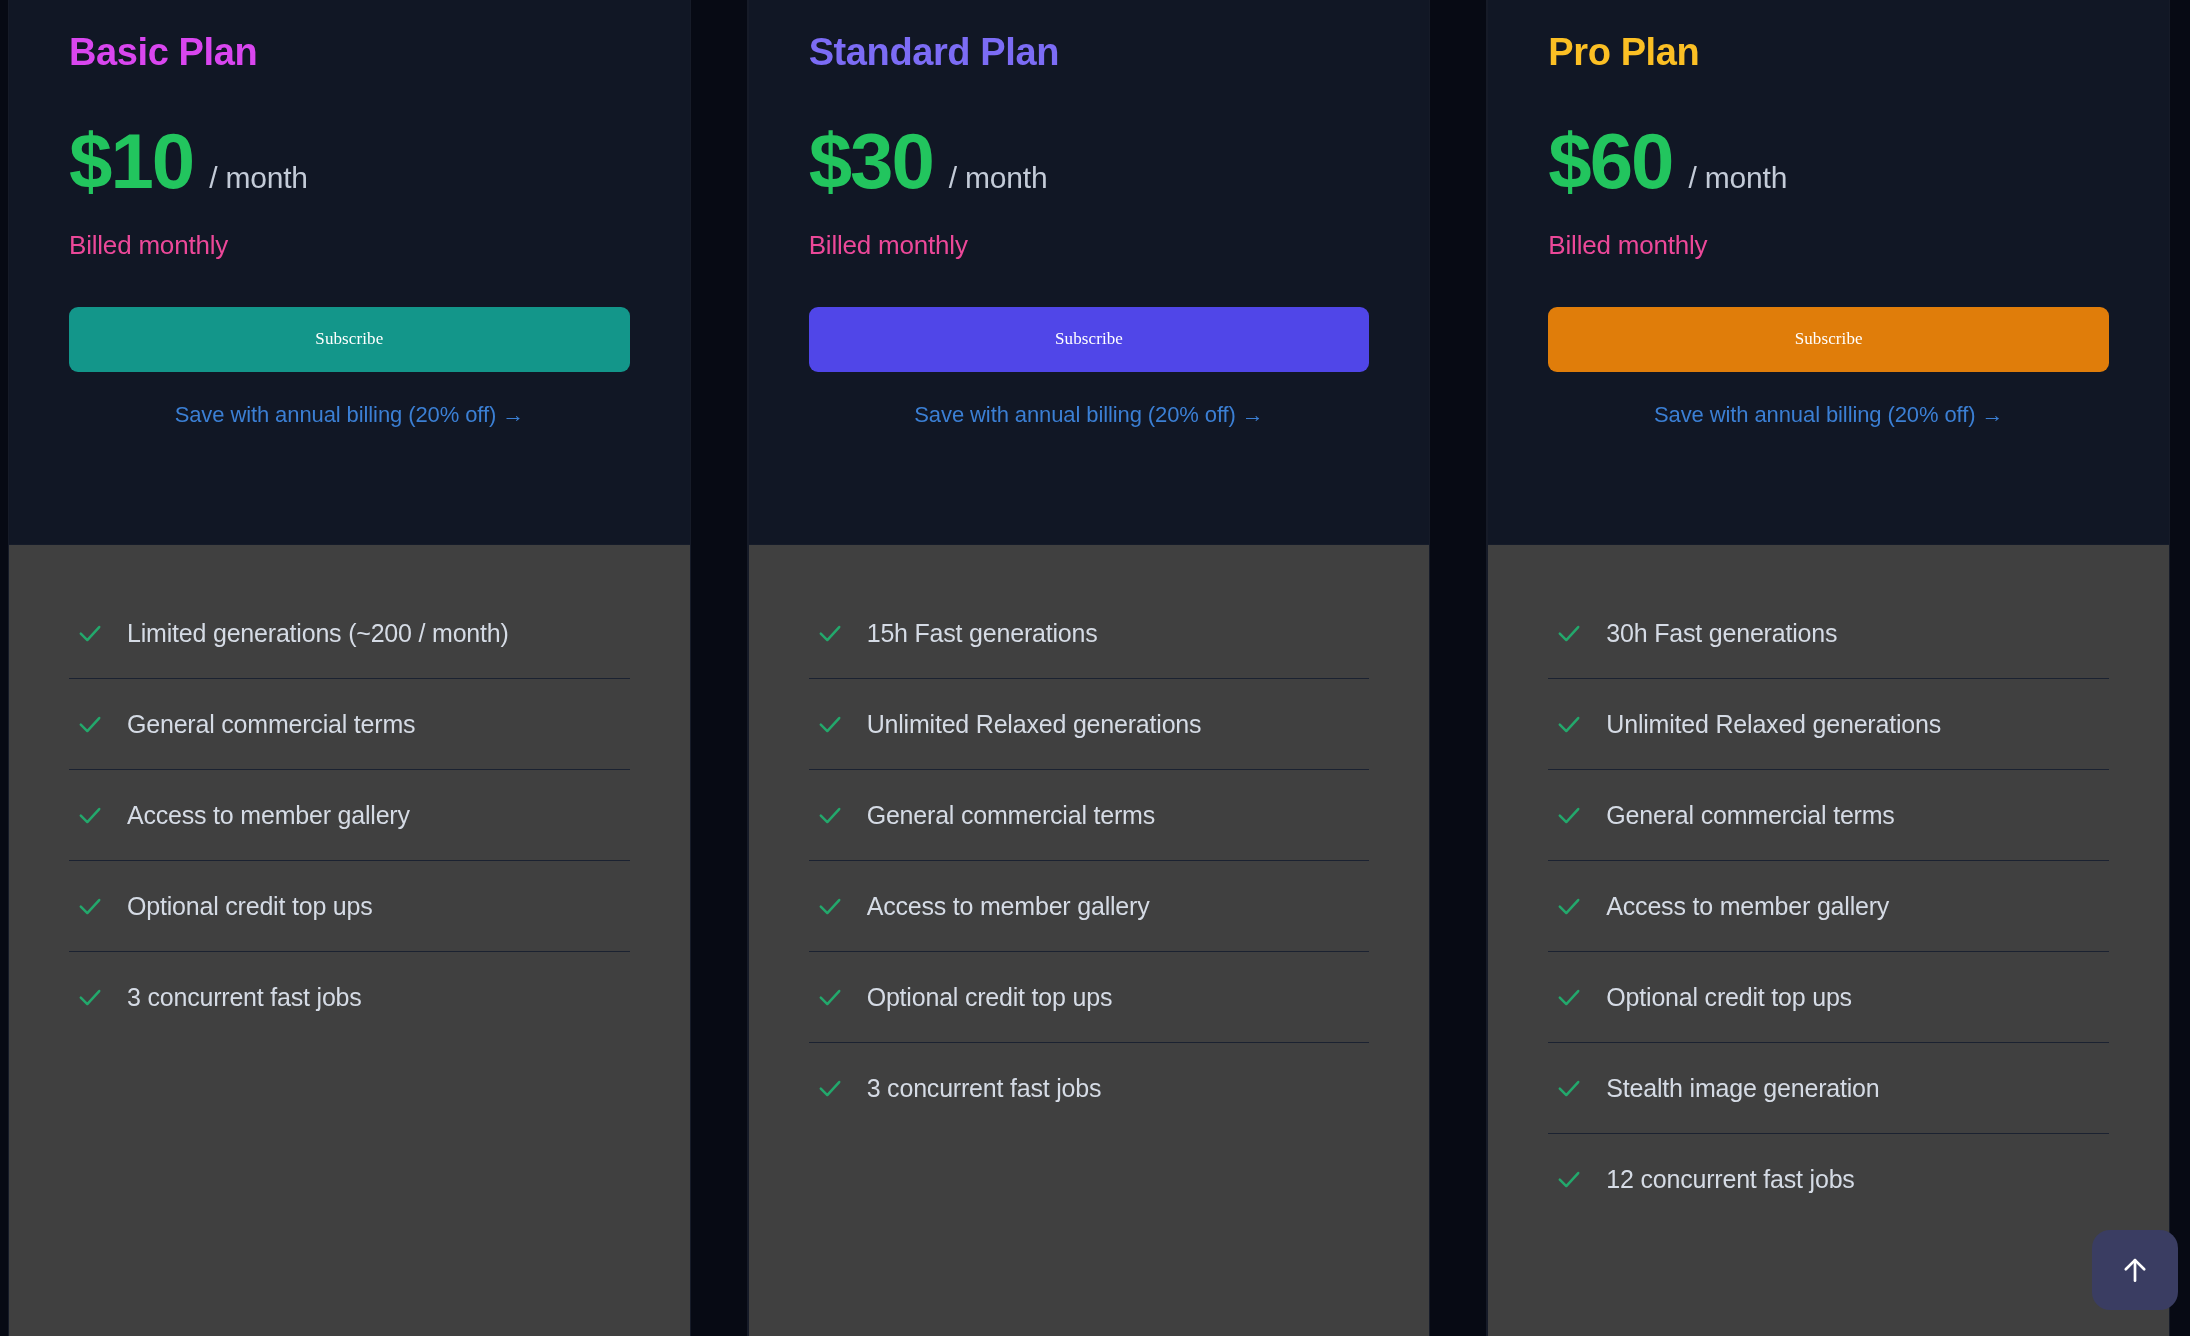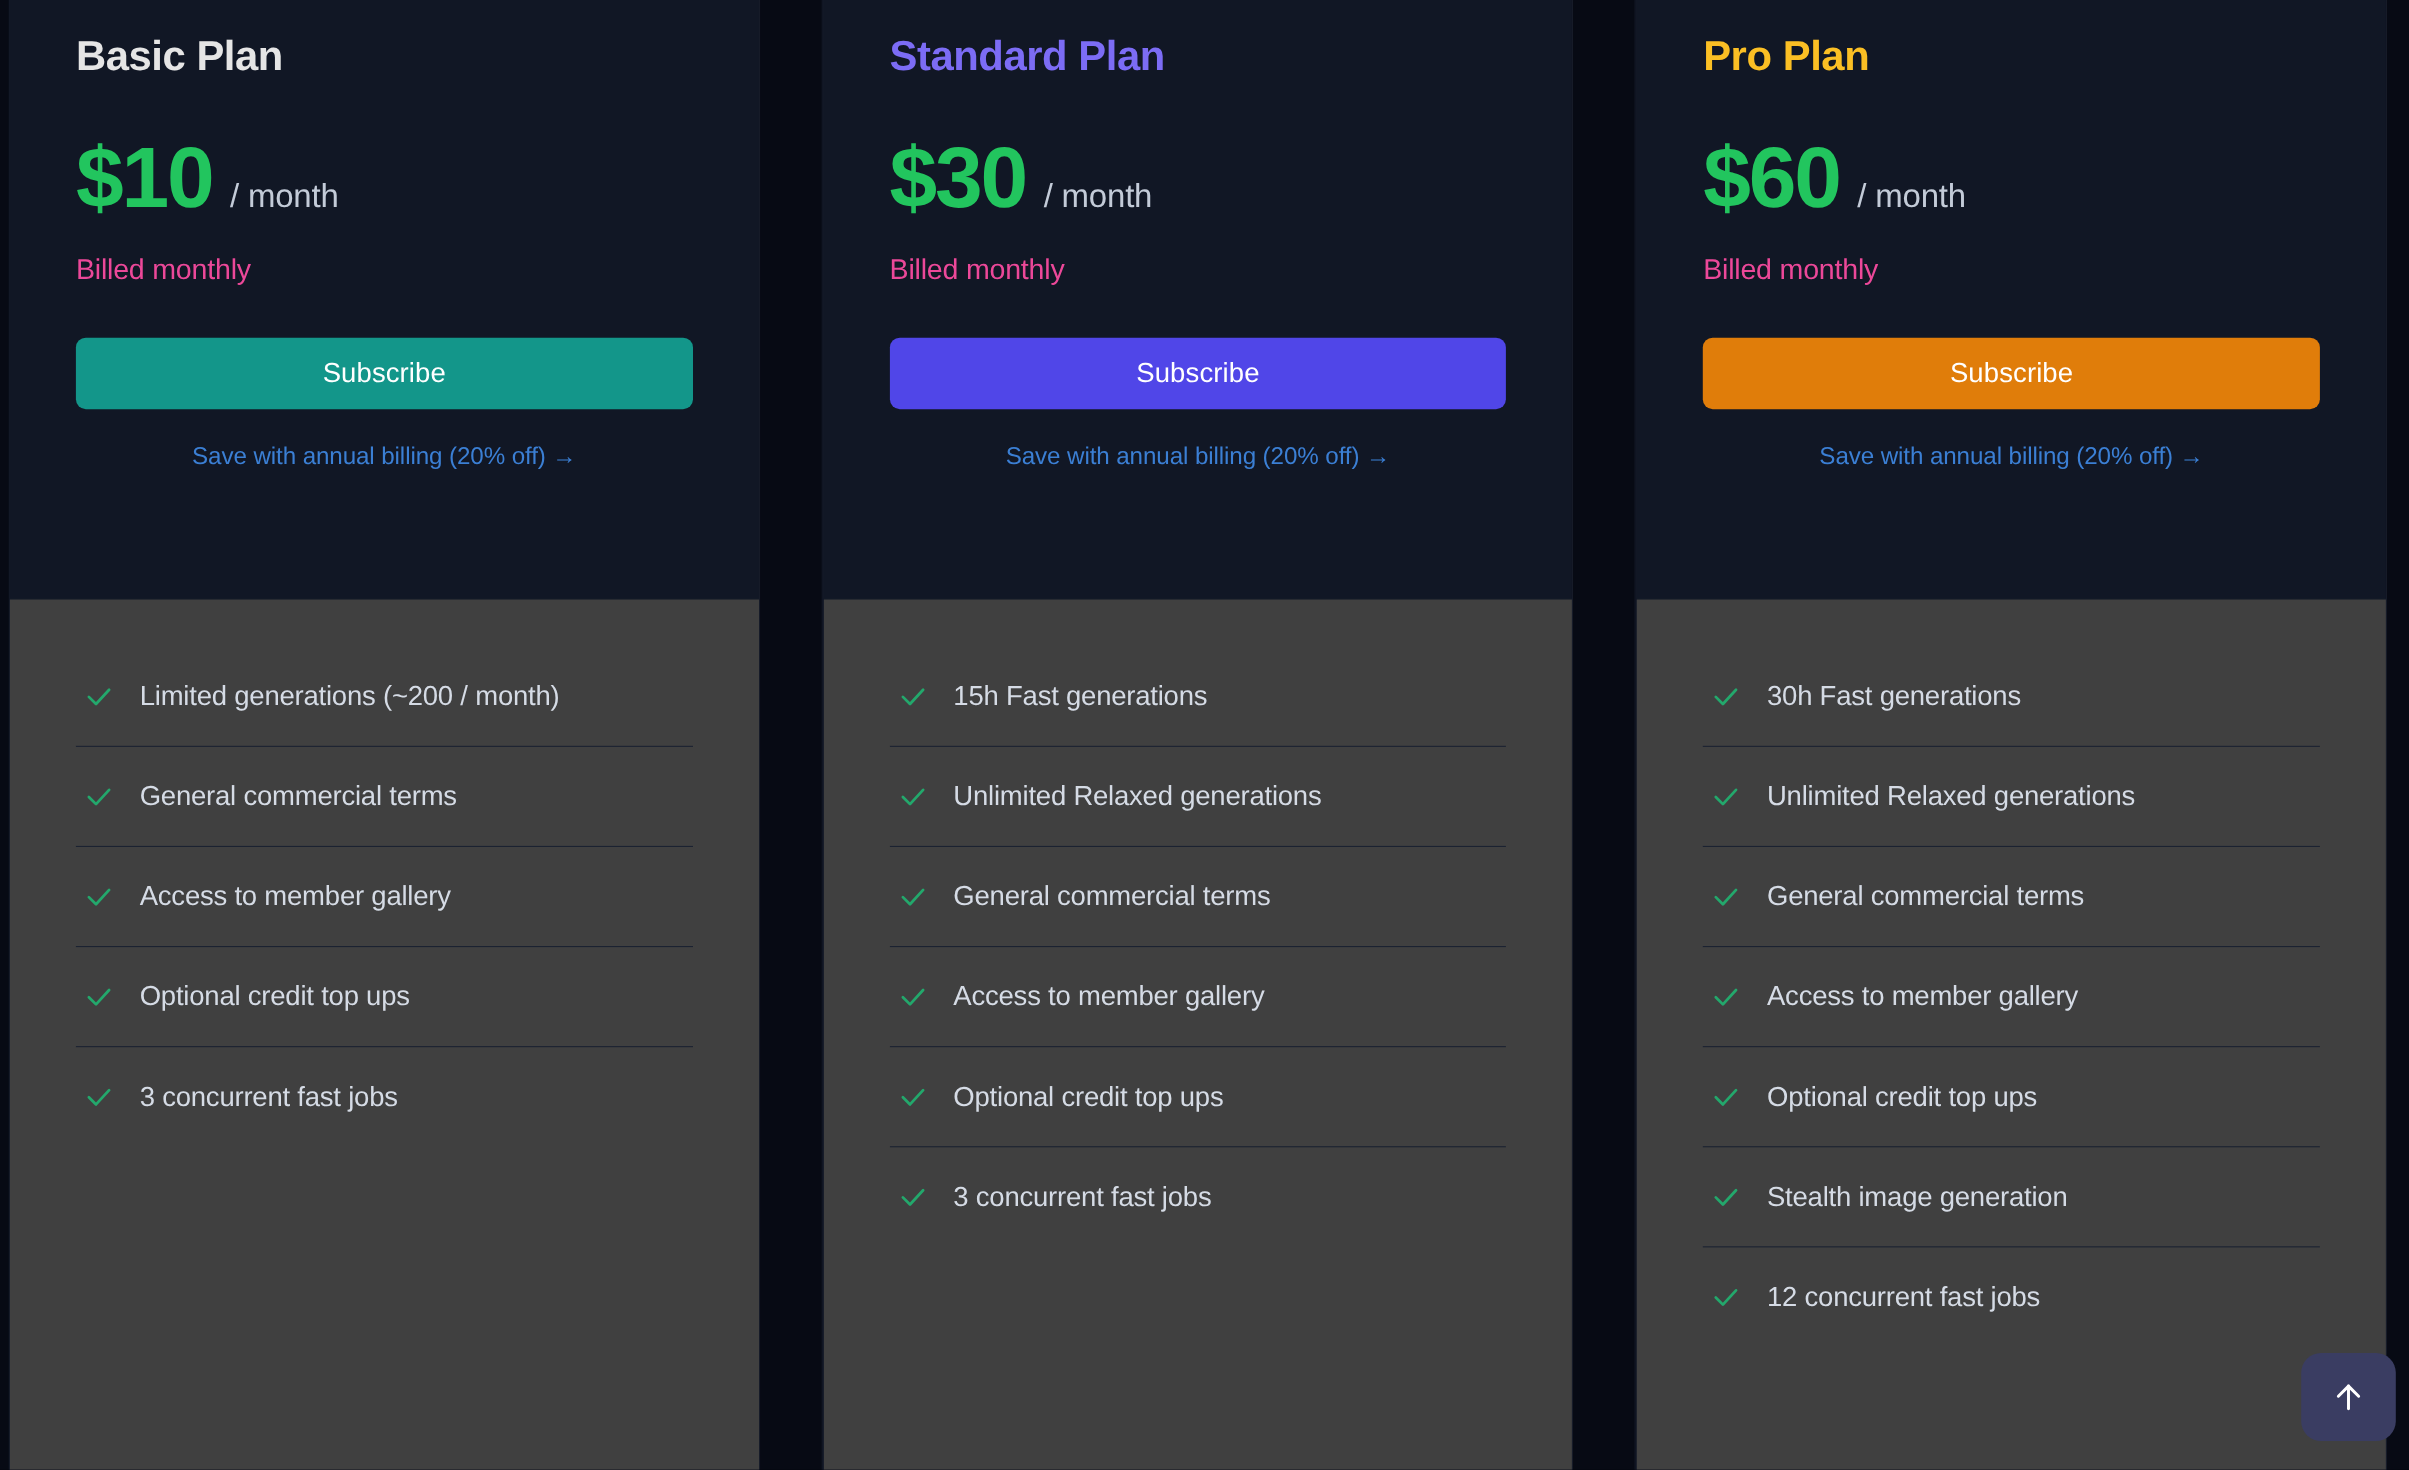--- a/index.html
+++ b/index.html
@@ -107,22 +107,22 @@
   }
 
   .subscribe-btn {
     display: block;
     width: 100%;
     margin-top: 46px;
     height: 65px;
     border: none;
     border-radius: 9px;
     color: #ffffff;
-    font-size: 25px;
-    font-family: Liberation Sans, sans-serif;
+    font-size: 17px;
+    font-family: Liberation Serif, serif;
     font-weight: 400;
     letter-spacing: 0.1px;
     cursor: pointer;
     box-sizing: border-box;
   }
 
   .annual-link {
     display: block;
     text-align: center;
     margin-top: 30px;
@@ -197,21 +197,21 @@
   .scroll-top-btn svg { width: 34px; height: 34px; color: #ffffff; display:block; }
 </style>
 </head>
 <body>
 
 <div class="pricing-page">
   <div class="edge-col"></div>
   <div id="cards-root" style="display:contents"></div>
     <div class="plan-card">
       <div class="card-head">
-        <h2 class="plan-title" style="color: #e5e5e5;">Basic Plan</h2>
+        <h2 class="plan-title" style="color: #d946ef;">Basic Plan</h2>
         <div class="price-row">
           <span class="price-amount">$10</span>
           <span class="price-period">/ month</span>
         </div>
         <div class="billing-note">Billed monthly</div>
         <button class="subscribe-btn" style="background: rgb(19, 150, 138);">Subscribe</button>
         <a class="annual-link"><span>Save with annual billing (20% off)</span><span class="arrow">→</span></a>
       </div>
       <div class="card-features">
         <div class="features-top-pad"></div>

